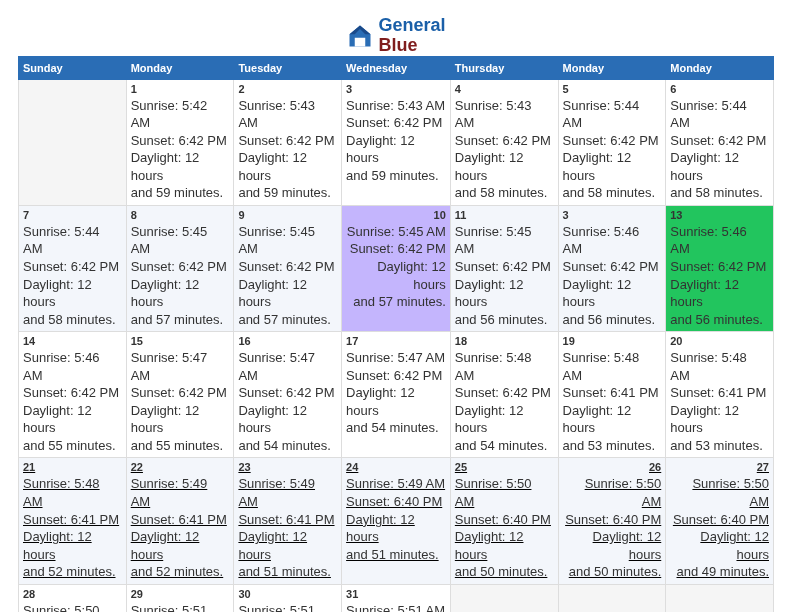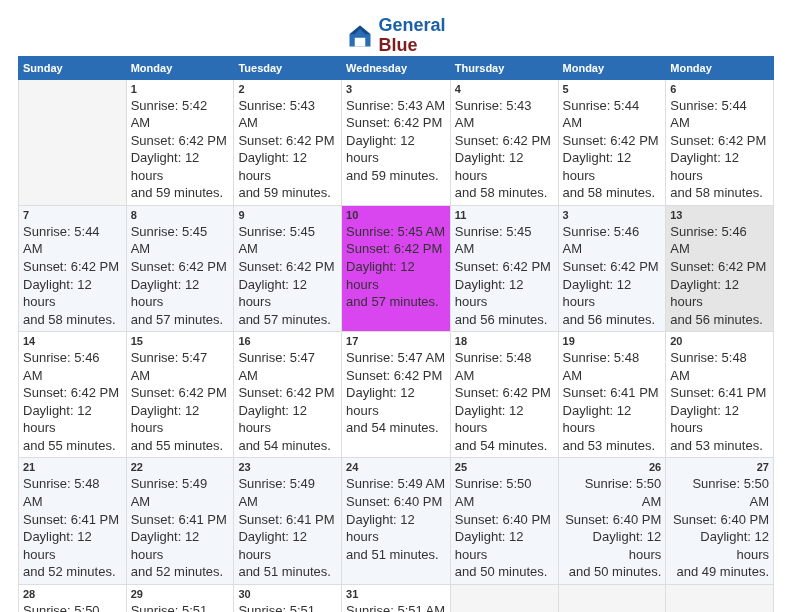--- a/index.html
+++ b/index.html
@@ -169,33 +169,33 @@
             <div class="day-info">Sunrise: 5:44 AM<br>Sunset: 6:42 PM<br>Daylight: 12 hours<br>and 58 minutes.</div>
           </td>
           <td style="background: rgb(243, 246, 251);">
             <span class="day-num">8</span>
             <div class="day-info">Sunrise: 5:45 AM<br>Sunset: 6:42 PM<br>Daylight: 12 hours<br>and 57 minutes.</div>
           </td>
           <td style="background: rgb(243, 246, 251);">
             <span class="day-num">9</span>
             <div class="day-info">Sunrise: 5:45 AM<br>Sunset: 6:42 PM<br>Daylight: 12 hours<br>and 57 minutes.</div>
           </td>
-          <td style="background: #d946ef;">
+          <td style="background: #c4b5fd; text-align: right;">
             <span class="day-num">10</span>
             <div class="day-info">Sunrise: 5:45 AM<br>Sunset: 6:42 PM<br>Daylight: 12 hours<br>and 57 minutes.</div>
           </td>
           <td style="background: rgb(243, 246, 251);">
             <span class="day-num">11</span>
             <div class="day-info">Sunrise: 5:45 AM<br>Sunset: 6:42 PM<br>Daylight: 12 hours<br>and 56 minutes.</div>
           </td>
           <td style="background: rgb(243, 246, 251);">
             <span class="day-num">3</span>
             <div class="day-info">Sunrise: 5:46 AM<br>Sunset: 6:42 PM<br>Daylight: 12 hours<br>and 56 minutes.</div>
           </td>
-          <td style="background: #e5e5e5;">
+          <td style="background: #22c55e;">
             <span class="day-num">13</span>
             <div class="day-info">Sunrise: 5:46 AM<br>Sunset: 6:42 PM<br>Daylight: 12 hours<br>and 56 minutes.</div>
           </td>
         </tr>
         <tr>
           <td>
             <span class="day-num">14</span>
             <div class="day-info">Sunrise: 5:46 AM<br>Sunset: 6:42 PM<br>Daylight: 12 hours<br>and 55 minutes.</div>
           </td>
           <td>
@@ -216,21 +216,21 @@
           </td>
           <td>
             <span class="day-num">19</span>
             <div class="day-info">Sunrise: 5:48 AM<br>Sunset: 6:41 PM<br>Daylight: 12 hours<br>and 53 minutes.</div>
           </td>
           <td>
             <span class="day-num">20</span>
             <div class="day-info">Sunrise: 5:48 AM<br>Sunset: 6:41 PM<br>Daylight: 12 hours<br>and 53 minutes.</div>
           </td>
         </tr>
-        <tr style="background: #14532d;">
+        <tr style="background: #14532d; text-decoration: underline;">
           <td style="background: rgb(243, 246, 251);">
             <span class="day-num">21</span>
             <div class="day-info">Sunrise: 5:48 AM<br>Sunset: 6:41 PM<br>Daylight: 12 hours<br>and 52 minutes.</div>
           </td>
           <td style="background: rgb(243, 246, 251);">
             <span class="day-num">22</span>
             <div class="day-info">Sunrise: 5:49 AM<br>Sunset: 6:41 PM<br>Daylight: 12 hours<br>and 52 minutes.</div>
           </td>
           <td style="background: rgb(243, 246, 251);">
             <span class="day-num">23</span>

